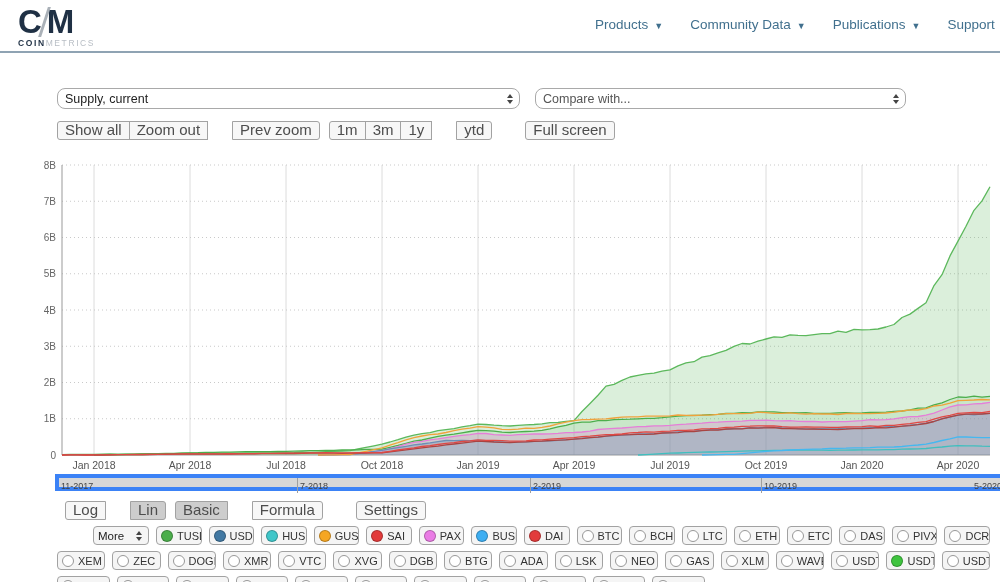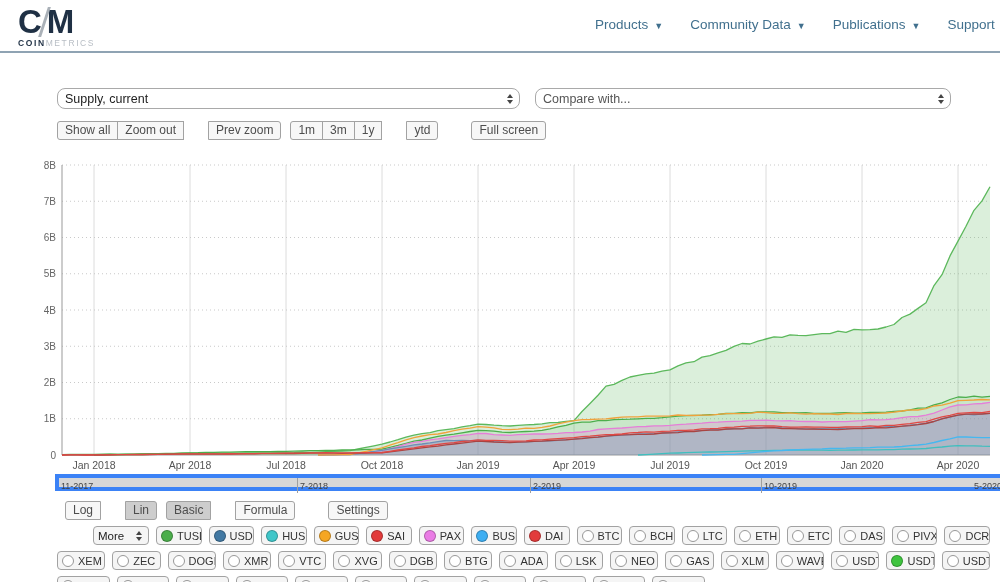--- a/index.html
+++ b/index.html
@@ -15,30 +15,30 @@
   #logo .slash{display:inline-block;width:3px;height:30px;background:#aab1b8;transform:skewX(-18deg);margin:0 1px 0 2px;}
   #logo .word{font-size:8.5px;letter-spacing:1.6px;margin-top:1px;}
   #logo .word .coin{font-weight:700;color:#1f3044;}
   #logo .word .metrics{font-weight:400;color:#b7bdc4;}
   #main-nav{position:absolute;left:595px;top:17px;display:flex;gap:27px;white-space:nowrap;}
   .nav-item{display:flex;align-items:center;gap:6px;color:#41708e;font-size:13.5px;font-weight:500;cursor:pointer;}
   .nav-caret{font-size:9px;color:#41708e;transform:translateY(1px);}
   
   .select{position:absolute;box-sizing:border-box;height:21px;border:1px solid #a9a9a9;border-radius:8px;background:#fff;font-size:12.5px;color:#222;padding:3px 20px 0 7px;cursor:pointer;}
   #metric-select{left:57px;top:88px;width:463px;}
-  #compare-select{left:535px;top:88px;width:416px;color:#555;}
+  #compare-select{left:535px;top:88px;width:371px;color:#555;}
   .spinner{position:absolute;right:6px;top:50%;transform:translateY(-50%);display:flex;flex-direction:column;align-items:center;}
   .tri-up{width:0;height:0;border-left:3.5px solid transparent;border-right:3.5px solid transparent;border-bottom:4.5px solid #444;margin-bottom:2px;}
   .tri-down{width:0;height:0;border-left:3.5px solid transparent;border-right:3.5px solid transparent;border-top:4.5px solid #444;}
   
   .toolbar{position:absolute;display:flex;gap:9px;}
   #top-toolbar{left:57px;top:121px;}
   #bottom-toolbar{left:57px;top:501px;padding-left:8px;}
   .btn-group{display:inline-flex;}
-  .btn{box-sizing:border-box;border:1px solid #a2a2a2;background:#f7f7f7;color:#4d4d4d;font-size:12px;font-family:"Liberation Sans",sans-serif;padding:2px 7px 3px;line-height:12px;cursor:pointer;border-radius:0;}
+  .btn{box-sizing:border-box;border:1px solid #a2a2a2;background:#f7f7f7;color:#4d4d4d;font-size:15px;font-family:"Liberation Sans",sans-serif;padding:2px 7px 3px;line-height:12px;cursor:pointer;border-radius:0;}
   .btn-group .btn + .btn{margin-left:-1px;}
   .btn-group .btn:first-child{border-radius:3px 0 0 3px;}
   .btn-group .btn:last-child{border-radius:0 3px 3px 0;margin-left:24px;}
   .btn-group .btn:only-child{border-radius:3px;}
   .btn.sel{background:#cdcdcd;}
   
   #chart{position:absolute;left:0;top:150px;}
   
   #navigator{position:absolute;left:55px;top:474px;width:954px;height:17px;background:#d7d7d7;border:4px solid #3b82f6;box-sizing:border-box;cursor:pointer;}
   .nav-label{position:absolute;top:3px;font-size:9px;color:#444;}

